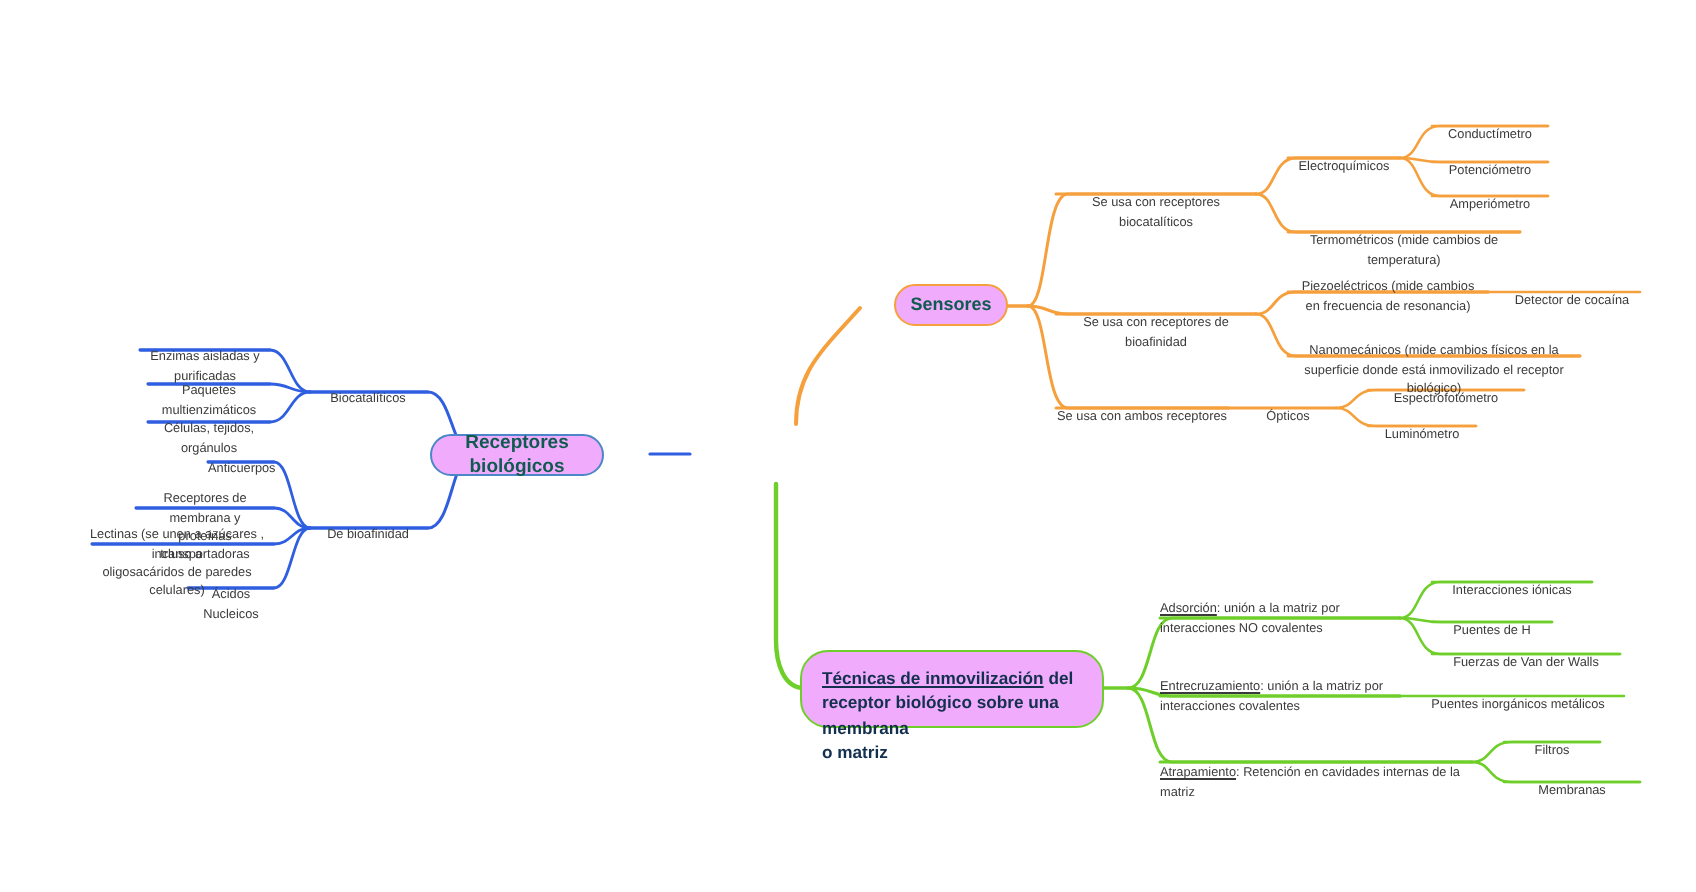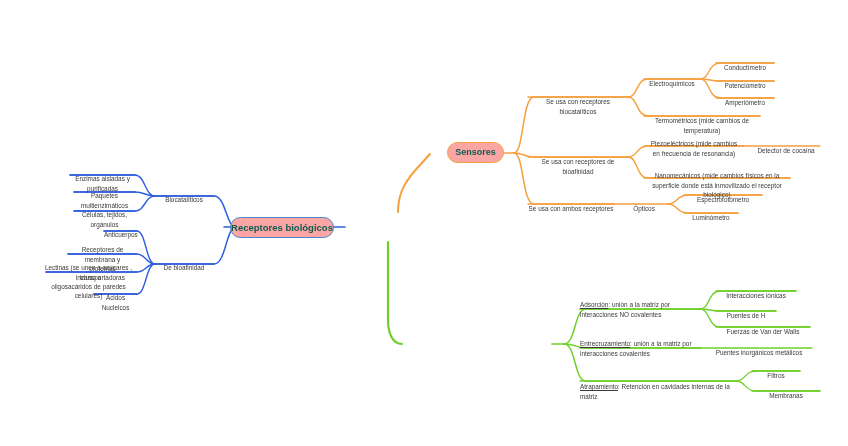--- a/index.html
+++ b/index.html
@@ -4,21 +4,21 @@
 <style>
   html,body{margin:0;padding:0;background:#ffffff;}
   body{width:848px;height:446px;position:relative;overflow:hidden;
        font-family:"Liberation Sans","DejaVu Sans",sans-serif;}
   #canvas{position:absolute;left:0;top:0;width:848px;height:446px;}
   svg.links{position:absolute;left:0;top:0;width:848px;height:446px;pointer-events:none;}
 
   .node{position:absolute;box-sizing:border-box;}
 
   
-  .cap{border:1.4px solid #3f8fd8;border-radius:14px;background:#fca5a5;
+  .cap{border:1.4px solid #3f8fd8;border-radius:14px;background:#f0abfc;
        display:flex;align-items:center;justify-content:center;
        text-align:center;line-height:1.25;}
   .cap-root{border-color:#3f8fd8;color:#1b2f63;font-weight:bold;font-size:11.5px;}
   .cap-recep{border-color:#4a86c8;color:#0f5b4f;font-weight:bold;font-size:9.5px;}
   .cap-sens{border-color:#f5a03c;color:#0f5b4f;font-weight:bold;font-size:9px;}
   .cap-inmo{border-color:#6fcf2a;color:#14304f;font-weight:bold;font-size:8.6px;
             display:block;text-align:left;padding:7px 10px;line-height:1.45;}
   .cap-inmo u{text-decoration:underline;}
 
   
@@ -116,28 +116,33 @@
       <path d="M700,348 L812,348" stroke="#6fcf2a" stroke-width="1.3"></path>
 
       <path d="M736,381 C746,381 744,371 756,371 L800,371" stroke="#6fcf2a" stroke-width="1.3"></path>
       <path d="M736,381 C746,381 744,391 756,391 L820,391" stroke="#6fcf2a" stroke-width="1.3"></path>
       <path d="M752,371 L800,371" stroke="#6fcf2a" stroke-width="1.3"></path>
       <path d="M752,391 L820,391" stroke="#6fcf2a" stroke-width="1.3"></path>
     </g>
   </svg>
 
 
-  <div class="node cap cap-recep" style="left:230px;top:217px;width:104px;height:21px;">
+  <div class="node cap cap-recep" style="left:215px;top:217px;width:87px;height:21px;">
     <span>Receptores biológicos</span>
   </div>
 
   <div class="node cap cap-sens" style="left:447px;top:142px;width:57px;height:21px;">
     <span>Sensores</span>
   </div>
 
+  <div class="node cap cap-inmo" style="left:400px;top:325px;width:152px;height:39px;">
+    <u>Técnicas de inmovilización</u><span style="white-space:pre-line"> del
+receptor biológico sobre una membrana
+o matriz</span>
+  </div>
 
   <div class="leaf c" style="left:155px;top:186px;width:58px;">
     <span>Biocatalíticos</span>
   </div>
   <div class="leaf c" style="left:155px;top:254px;width:58px;">
     <span>De bioafinidad</span>
   </div>
 
   <div class="leaf c" style="left:70px;top:165px;width:65px;">
     <span>Enzimas aisladas y purificadas</span>

